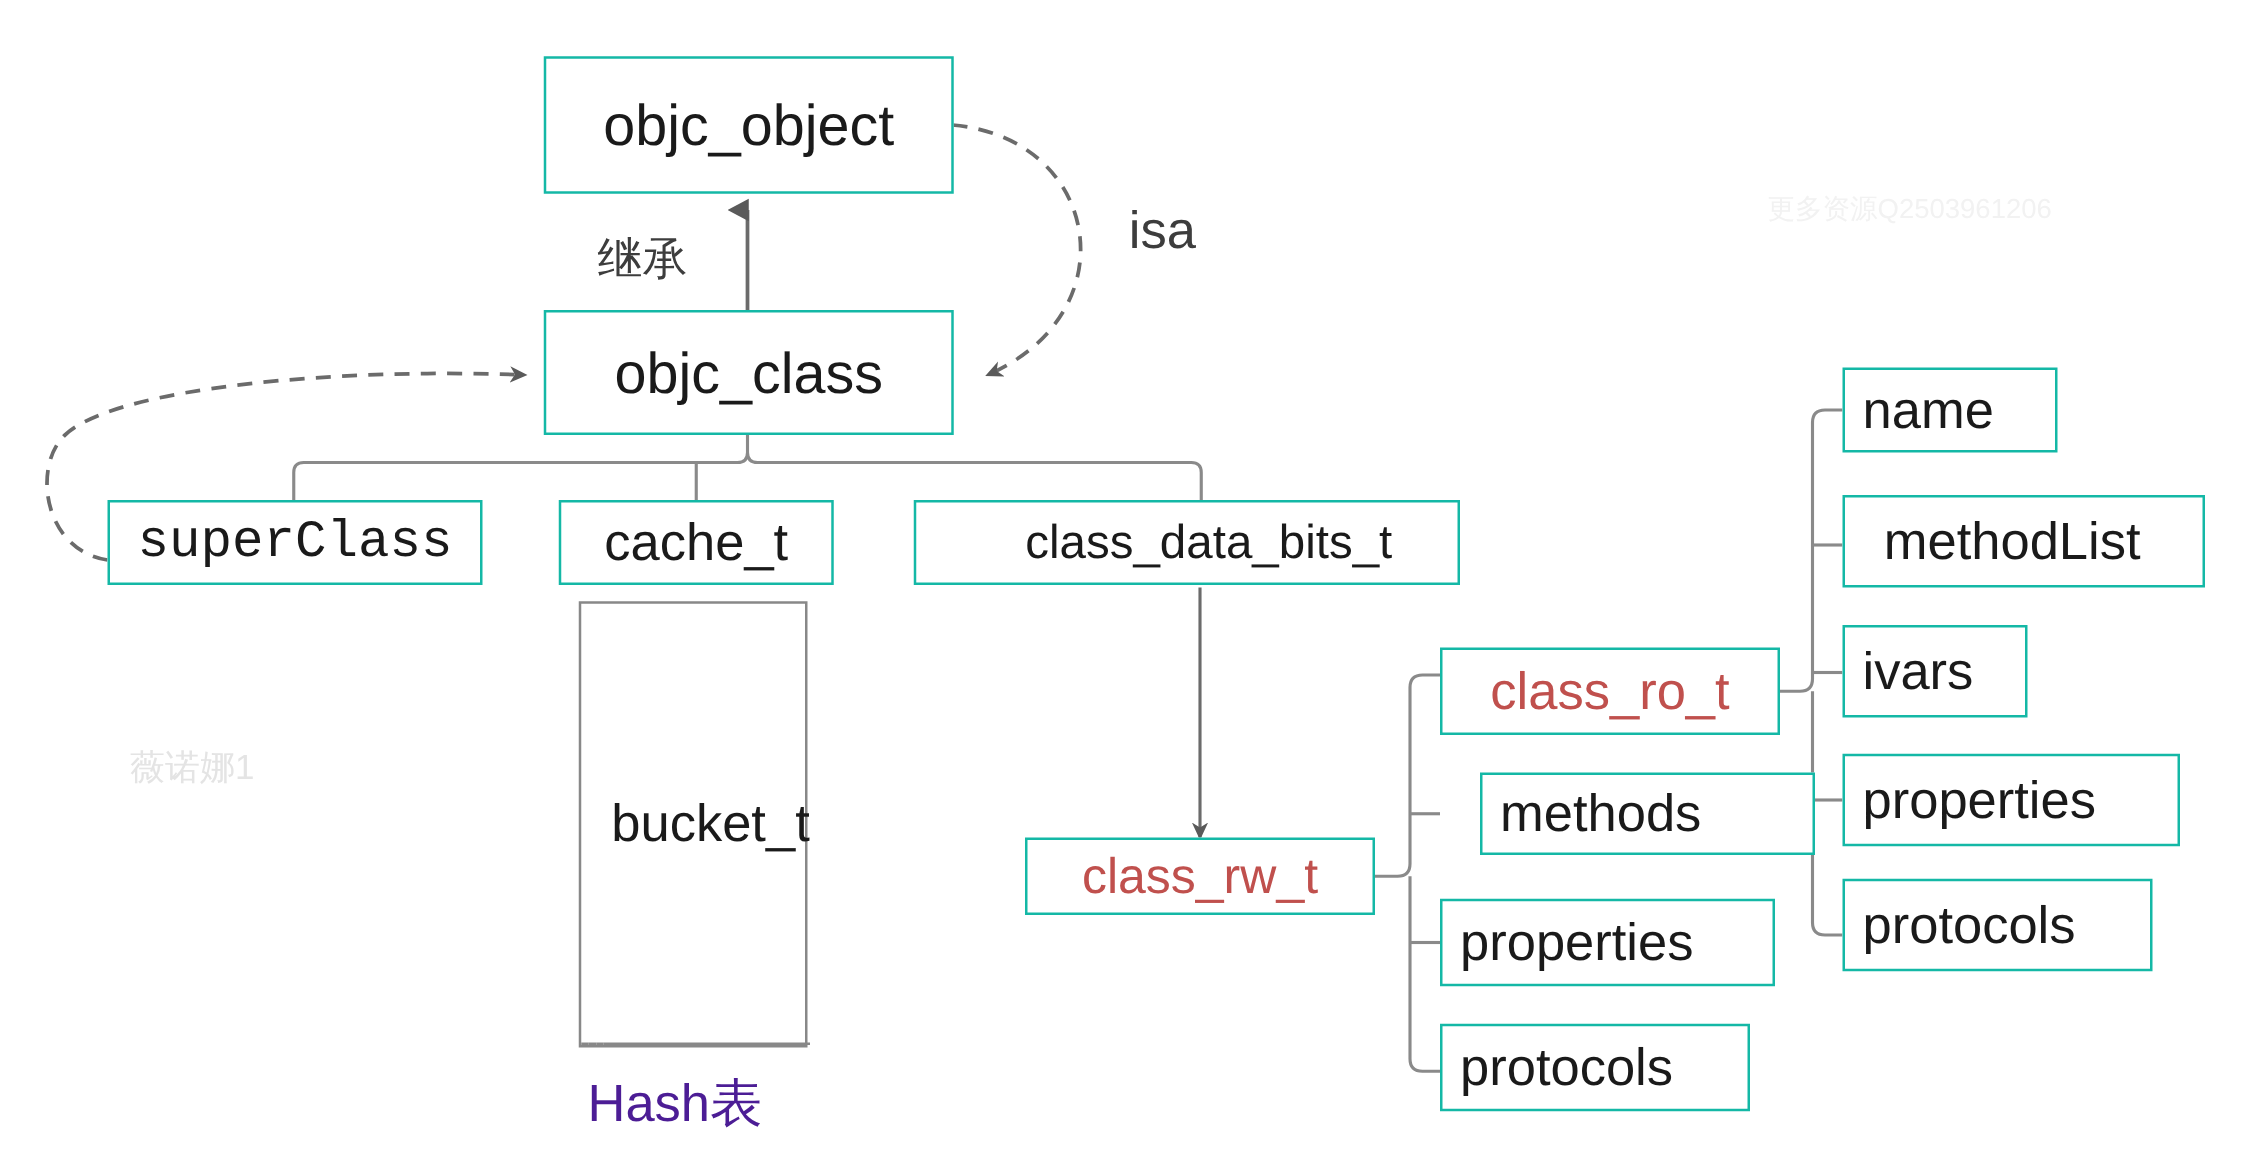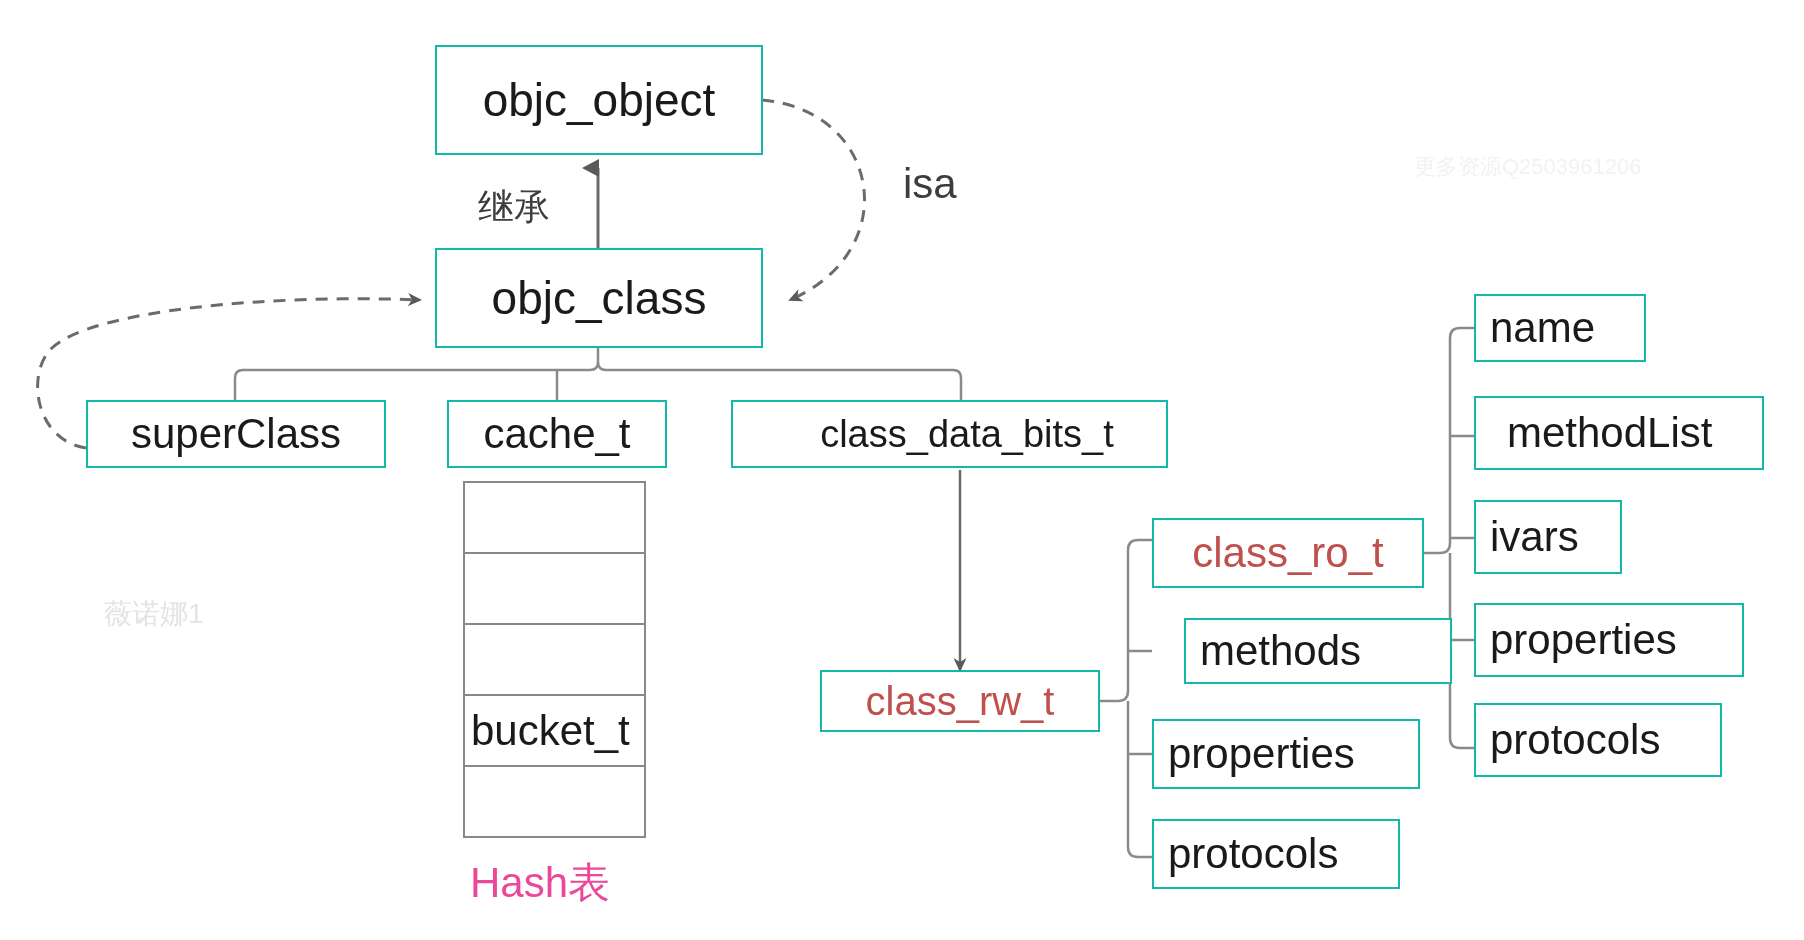--- a/index.html
+++ b/index.html
@@ -38,38 +38,37 @@
     font-weight: 400;
   }
   .node.red { color: #c0504d; justify-content: center; }
   .node.leftish { justify-content: flex-start; padding-left: 14px; }
   .cache-table {
     position: absolute;
     box-sizing: border-box;
     border: 2px solid #888888;
     background: #ffffff;
     display: flex;
-    flex-direction: column;
   }
   .cache-cell {
     box-sizing: border-box;
     flex: 1 1 0;
     border-bottom: 2px solid #888888;
     display: flex;
     align-items: center;
     justify-content: flex-start;
     padding-left: 6px;
     white-space: nowrap;
     color: #1a1a1a;
   }
   .cache-cell:last-child { border-bottom: none; }
   .plainlabel {
     position: absolute;
     white-space: nowrap;
-    color: #ec4899;
+    color: #4c1d95;
   }
   .edge-label {
     position: absolute;
     white-space: nowrap;
     color: #3d3d3d;
   }
   .watermark {
     position: absolute;
     white-space: nowrap;
     color: #f2f2f2;
@@ -142,21 +141,21 @@
   </div>
 
   <div class="edge-label" style="left:903px; top:160px; font-size:42px;">
     <span>isa</span>
   </div>
 
   <div class="node" style="left:435px; top:248px; width:328px; height:100px; font-size:46px;">
     <span>objc_class</span>
   </div>
 
-  <div class="node" style="left:86px; top:400px; width:300px; height:68px; font-size:42px;">
+  <div class="node" style="left:86px; top:400px; width:300px; height:68px; font-size:42px;font-family:Liberation Mono, monospace;">
     <span>superClass</span>
   </div>
 
   <div class="node" style="left:447px; top:400px; width:220px; height:68px; font-size:42px;">
     <span>cache_t</span>
   </div>
 
   <div class="node" style="left:731px; top:400px; width:437px; height:68px; font-size:38px;padding-left:35px;">
     <span>class_data_bits_t</span>
   </div>

